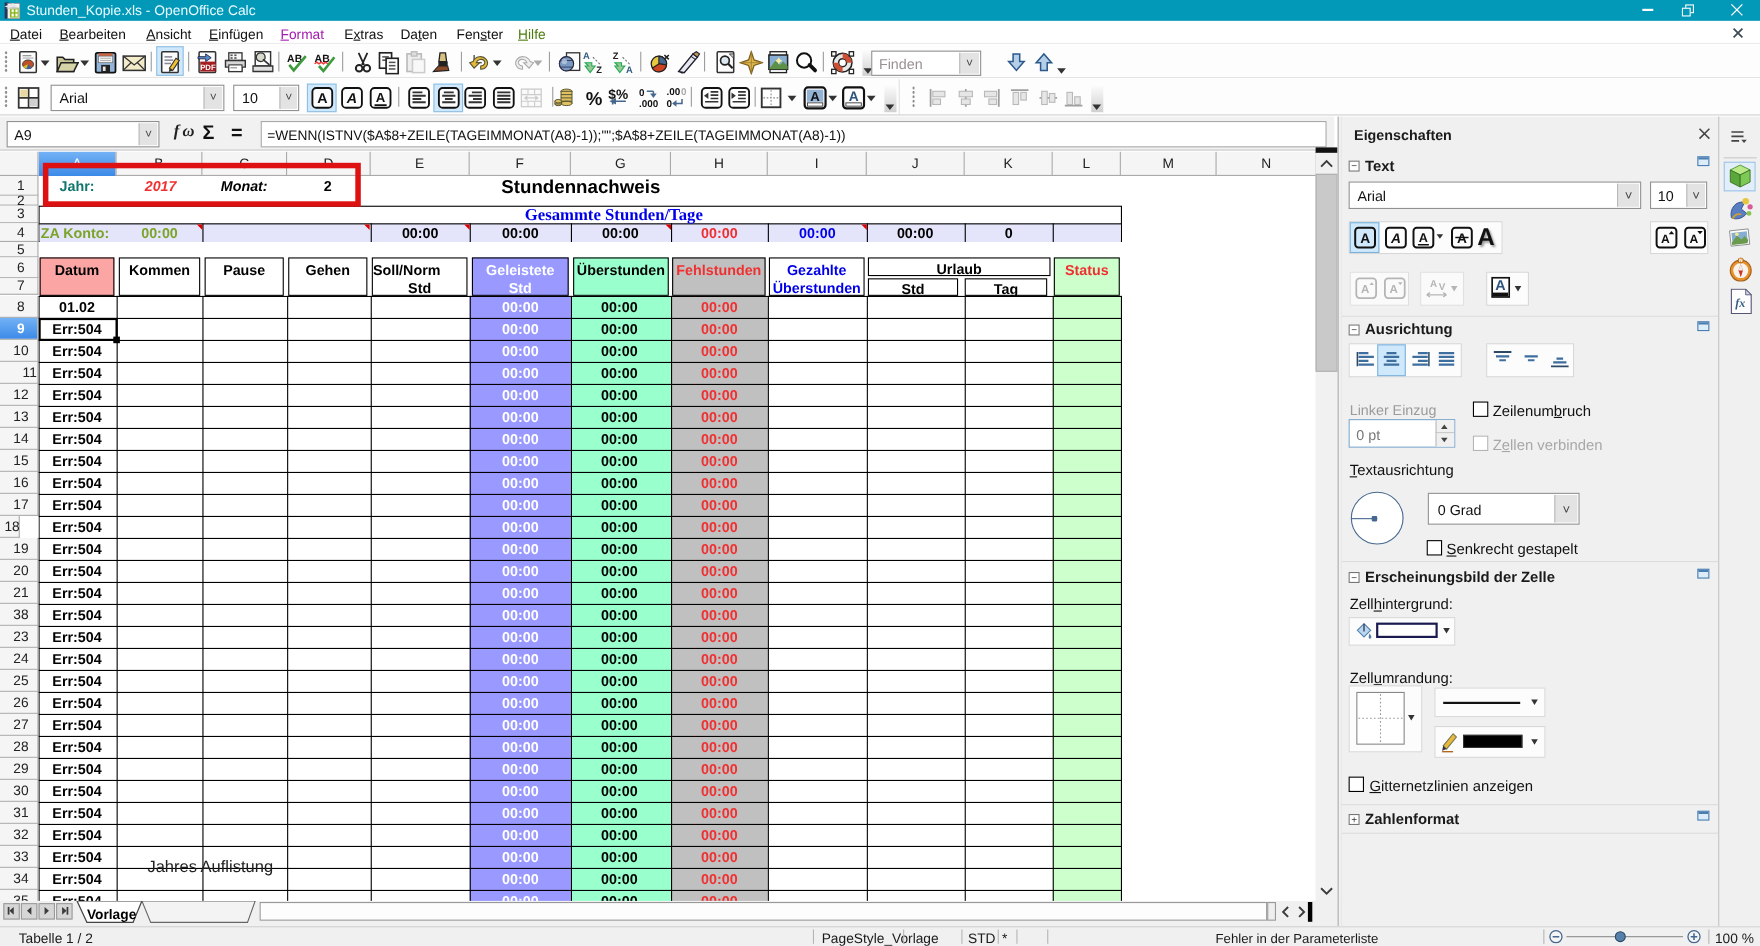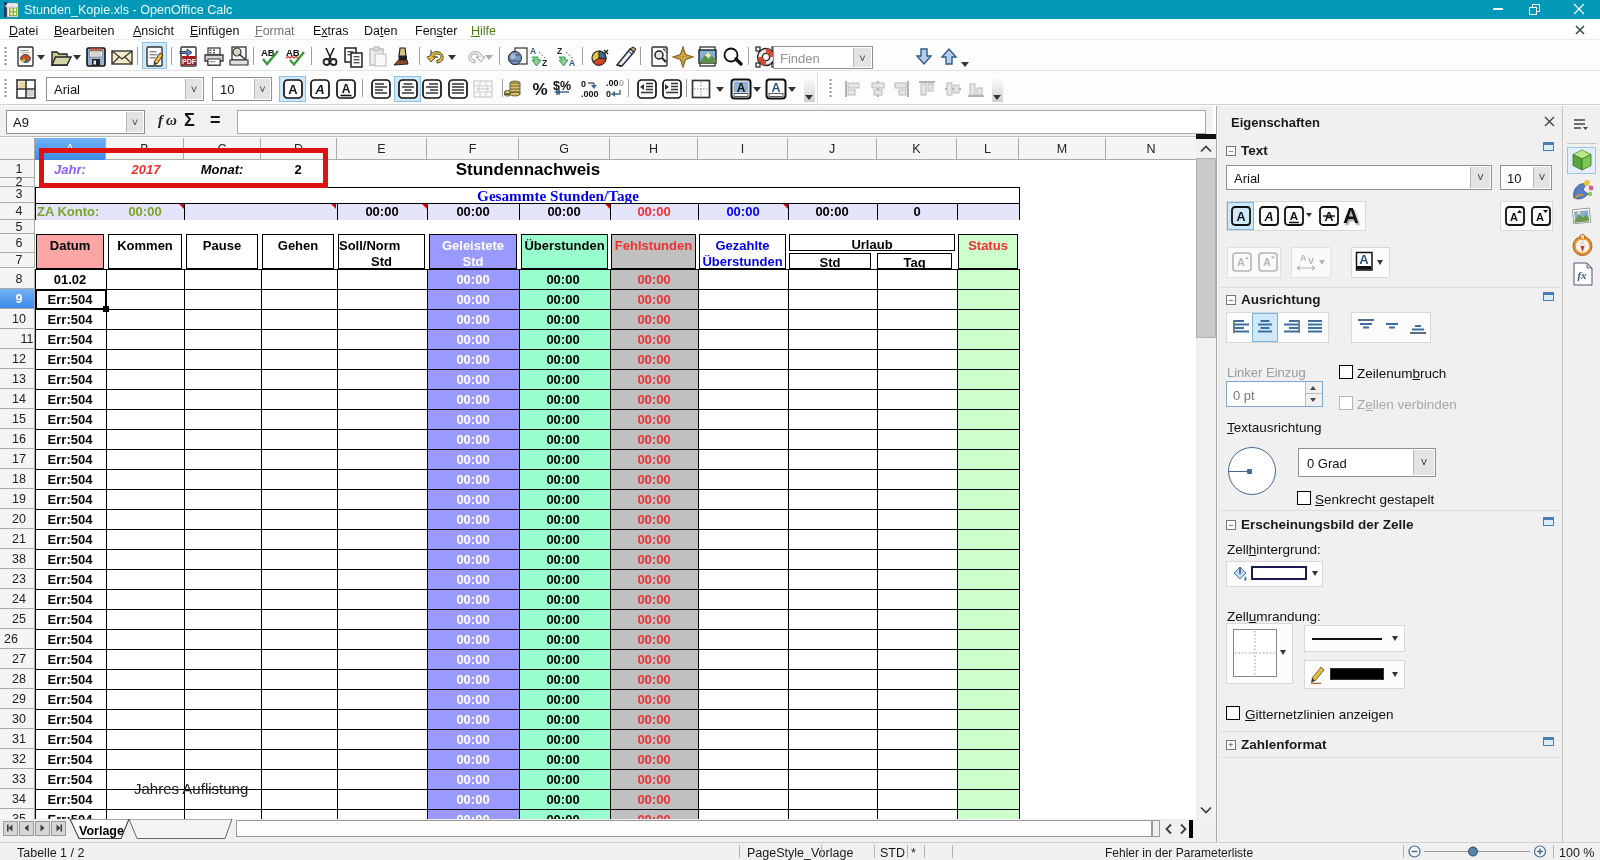--- a/index.html
+++ b/index.html
@@ -45,21 +45,21 @@
 <div class="abs" style="left:1529px;top:7px;width:8px;height:8px;border:1.2px solid #fff;background:#0298b8"></div>
 <svg class="abs" style="left:1573px;top:3px" width="12" height="12">
       <path d="M1,1 L11,11 M11,1 L1,11" stroke="#fff" stroke-width="1.2"></path>
     </svg>
 
 <div class="abs" style="left:0;top:19px;width:1600px;height:21px;background:#fff;border-bottom:1px solid #ececec"></div>
 <div class="abs" style="left:9px;top:24px;font-size:12.5px;color:#111"><u>D</u>atei</div>
 <div class="abs" style="left:54px;top:24px;font-size:12.5px;color:#111"><u>B</u>earbeiten</div>
 <div class="abs" style="left:133px;top:24px;font-size:12.5px;color:#111"><u>A</u>nsicht</div>
 <div class="abs" style="left:190px;top:24px;font-size:12.5px;color:#111"><u>E</u>infügen</div>
-<div class="abs" style="left:255px;top:24px;font-size:12.5px;color:#737373"><u>F</u>ormat</div>
+<div class="abs" style="left:255px;top:24px;font-size:12.5px;color:#a21caf"><u>F</u>ormat</div>
 <div class="abs" style="left:313px;top:24px;font-size:12.5px;color:#111">E<u>x</u>tras</div>
 <div class="abs" style="left:364px;top:24px;font-size:12.5px;color:#111">Da<u>t</u>en</div>
 <div class="abs" style="left:415px;top:24px;font-size:12.5px;color:#111">Fen<u>s</u>ter</div>
 <div class="abs" style="left:471px;top:24px;font-size:12.5px;color:#4d7c0f"><u>H</u>ilfe</div>
 <svg class="abs" style="left:1575px;top:25px" width="10" height="10">
       <path d="M1,1 L9,9 M9,1 L1,9" stroke="#3b4b58" stroke-width="1.6"></path>
     </svg>
 <div class="abs" style="left:0;top:40px;width:1600px;height:31px;background:#fdfdfd;border-bottom:1px solid #e4e4e4"></div>
 <div class="abs" style="left:0;top:72px;width:1600px;height:33px;background:#fdfdfd;border-bottom:1px solid #cfcfcf"></div>
 <div class="grip" style="left:4px;top:46px;height:20px"></div>
@@ -229,21 +229,21 @@
       <circle cx="11" cy="11" r="3.6" fill="#fff" stroke="#222" stroke-width="1.4"></circle>
       <path d="M11,2.5 A8.5,8.5 0 0 1 19.5,11 L14.6,11 A3.6,3.6 0 0 0 11,7.4 Z" fill="#cc5036"></path>
       <path d="M11,19.5 A8.5,8.5 0 0 1 2.5,11 L7.4,11 A3.6,3.6 0 0 0 11,14.6 Z" fill="#cc5036"></path>
       <rect x="1" y="1" width="4" height="4" fill="none" stroke="#222" stroke-width="1.2"></rect>
       <rect x="17" y="1" width="4" height="4" fill="none" stroke="#222" stroke-width="1.2"></rect>
       <rect x="1" y="17" width="4" height="4" fill="none" stroke="#222" stroke-width="1.2"></rect>
       <rect x="17" y="17" width="4" height="4" fill="none" stroke="#222" stroke-width="1.2"></rect>
     </svg>
 <div class="abs" style="left:784px;top:44px;width:11px;height:25px;background:linear-gradient(#fff,#d0d0d0)"></div>
 <div class="ddb" style="left:785px;top:62px"></div>
-<div class="combo" style="left:773px;top:46px;width:100px;height:23px">
+<div class="combo" style="left:792px;top:46px;width:100px;height:23px">
       <span style="position:absolute;left:6px;top:4px;font-size:13px;color:#9a8f95">Finden</span>
       <span class="combobtn" style="width:18px;line-height:20px">˅</span>
     </div>
 <svg class="abs" style="left:913px;top:47px" width="22" height="22" viewBox="0 0 22 22">
       <path d="M8,2 L14,2 L14,9 L18,9 L11,17 L4,9 L8,9 Z" fill="#b5cfe8" stroke="#2c5a8c" stroke-width="1.4"></path>
     </svg>
 <svg class="abs" style="left:938px;top:47px" width="22" height="22" viewBox="0 0 22 22">
       <path d="M8,17 L14,17 L14,10 L18,10 L11,2 L4,10 L8,10 Z" fill="#b5cfe8" stroke="#2c5a8c" stroke-width="1.4"></path>
     </svg>
 <div class="ddb" style="left:961px;top:62px"></div>
@@ -398,20 +398,21 @@
 <div class="ddb" style="left:993px;top:95px"></div>
 <div class="abs" style="left:0;top:106px;width:1213px;height:31px;background:#f1f1f1;border-bottom:1px solid #bdbdbd"></div>
 <div class="combo" style="left:6px;top:110px;width:139px;height:24px">
       <span style="position:absolute;left:6px;top:4px;font-size:13px;color:#111">A9</span>
       <span class="combobtn" style="width:17px;line-height:21px">˅</span>
     </div>
 <div class="abs" style="left:158px;top:112px;font-size:15px;font-style:italic;color:#222;font-family:'Liberation Serif',serif;font-weight:bold">f ω</div>
 <div class="abs" style="left:184px;top:110px;font-size:18px;font-weight:bold;color:#111">Σ</div>
 <div class="abs" style="left:210px;top:110px;font-size:18px;font-weight:bold;color:#111">=</div>
 <div class="abs" style="left:237px;top:110px;width:969px;height:24px;background:#fff;border:1px solid #a8a8a8"></div>
+<div class="abs" style="left:243px;top:116px;font-size:12.5px;color:#111;white-space:nowrap">=WENN(ISTNV($A$8+ZEILE(TAGEIMMONAT(A8)-1));"";$A$8+ZEILE(TAGEIMMONAT(A8)-1))</div>
 <div class="abs" style="left:0;top:137px;width:1197px;height:683px;background:#fff;overflow:hidden" id="grid">
 <div class="abs" style="left:0;top:1px;width:1197px;height:22px;background:#f5f5f5;border-bottom:1px solid #aaa"></div>
 <div class="abs" style="left:35px;top:1px;width:71px;height:22px;background:linear-gradient(#73b2f5,#3c8ae8);border-right:1px solid #aaa;color:#fff;font-size:12.5px;text-align:center;line-height:22px">A</div>
 <div class="abs" style="left:106px;top:1px;width:78px;height:22px;border-right:1px solid #aaa;color:#222;font-size:12.5px;text-align:center;line-height:22px">B</div>
 <div class="abs" style="left:184px;top:1px;width:77px;height:22px;border-right:1px solid #aaa;color:#222;font-size:12.5px;text-align:center;line-height:22px">C</div>
 <div class="abs" style="left:261px;top:1px;width:76px;height:22px;border-right:1px solid #aaa;color:#222;font-size:12.5px;text-align:center;line-height:22px">D</div>
 <div class="abs" style="left:337px;top:1px;width:90px;height:22px;border-right:1px solid #aaa;color:#222;font-size:12.5px;text-align:center;line-height:22px">E</div>
 <div class="abs" style="left:427px;top:1px;width:92px;height:22px;border-right:1px solid #aaa;color:#222;font-size:12.5px;text-align:center;line-height:22px">F</div>
 <div class="abs" style="left:519px;top:1px;width:91px;height:22px;border-right:1px solid #aaa;color:#222;font-size:12.5px;text-align:center;line-height:22px">G</div>
 <div class="abs" style="left:610px;top:1px;width:88px;height:22px;border-right:1px solid #aaa;color:#222;font-size:12.5px;text-align:center;line-height:22px">H</div>
@@ -432,43 +433,43 @@
 <div class="abs" style="left:0;top:132.0px;width:35px;height:20.0px;background:#f5f5f5;border-right:1px solid #aaa;border-bottom:1px solid #aaa;color:#222;font-weight:normal;font-size:12.5px;text-align:center;padding-left:4px;line-height:20.0px">8</div>
 <div class="abs" style="left:0;top:152.0px;width:35px;height:20.0px;background:linear-gradient(#73b2f5,#3c8ae8);border-right:1px solid #aaa;border-bottom:1px solid #aaa;color:#fff;font-weight:bold;font-size:12.5px;text-align:center;padding-left:4px;line-height:20.0px">9</div>
 <div class="abs" style="left:0;top:172.0px;width:35px;height:20.0px;background:#f5f5f5;border-right:1px solid #aaa;border-bottom:1px solid #aaa;color:#222;font-weight:normal;font-size:12.5px;text-align:center;padding-left:4px;line-height:20.0px">10</div>
 <div class="abs" style="left:0;top:192.0px;width:35px;height:20.0px;background:#f5f5f5;border-right:1px solid #aaa;border-bottom:1px solid #aaa;color:#222;font-weight:normal;font-size:12.5px;text-align:center;padding-left:20px;line-height:20.0px">11</div>
 <div class="abs" style="left:0;top:212.0px;width:35px;height:20.0px;background:#f5f5f5;border-right:1px solid #aaa;border-bottom:1px solid #aaa;color:#222;font-weight:normal;font-size:12.5px;text-align:center;padding-left:4px;line-height:20.0px">12</div>
 <div class="abs" style="left:0;top:232.0px;width:35px;height:20.0px;background:#f5f5f5;border-right:1px solid #aaa;border-bottom:1px solid #aaa;color:#222;font-weight:normal;font-size:12.5px;text-align:center;padding-left:4px;line-height:20.0px">13</div>
 <div class="abs" style="left:0;top:252.0px;width:35px;height:20.0px;background:#f5f5f5;border-right:1px solid #aaa;border-bottom:1px solid #aaa;color:#222;font-weight:normal;font-size:12.5px;text-align:center;padding-left:4px;line-height:20.0px">14</div>
 <div class="abs" style="left:0;top:272.0px;width:35px;height:20.0px;background:#f5f5f5;border-right:1px solid #aaa;border-bottom:1px solid #aaa;color:#222;font-weight:normal;font-size:12.5px;text-align:center;padding-left:4px;line-height:20.0px">15</div>
 <div class="abs" style="left:0;top:292.0px;width:35px;height:20.0px;background:#f5f5f5;border-right:1px solid #aaa;border-bottom:1px solid #aaa;color:#222;font-weight:normal;font-size:12.5px;text-align:center;padding-left:4px;line-height:20.0px">16</div>
 <div class="abs" style="left:0;top:312.0px;width:35px;height:20.0px;background:#f5f5f5;border-right:1px solid #aaa;border-bottom:1px solid #aaa;color:#222;font-weight:normal;font-size:12.5px;text-align:center;padding-left:4px;line-height:20.0px">17</div>
-<div class="abs" style="left:0;top:332.0px;width:35px;height:20.0px;background:#f5f5f5;border-right:1px solid #aaa;border-bottom:1px solid #aaa;color:#222;font-weight:normal;font-size:12.5px;text-align:center;padding-left:4px;line-height:20.0px">18</div>
+<div class="abs" style="left:0;top:332.0px;width:18px;height:20.0px;background:#f5f5f5;border-right:1px solid #aaa;border-bottom:1px solid #aaa;color:#222;font-weight:normal;font-size:12.5px;text-align:center;padding-left:4px;line-height:20.0px">18</div>
 <div class="abs" style="left:0;top:352.0px;width:35px;height:20.0px;background:#f5f5f5;border-right:1px solid #aaa;border-bottom:1px solid #aaa;color:#222;font-weight:normal;font-size:12.5px;text-align:center;padding-left:4px;line-height:20.0px">19</div>
 <div class="abs" style="left:0;top:372.0px;width:35px;height:20.0px;background:#f5f5f5;border-right:1px solid #aaa;border-bottom:1px solid #aaa;color:#222;font-weight:normal;font-size:12.5px;text-align:center;padding-left:4px;line-height:20.0px">20</div>
 <div class="abs" style="left:0;top:392.0px;width:35px;height:20.0px;background:#f5f5f5;border-right:1px solid #aaa;border-bottom:1px solid #aaa;color:#222;font-weight:normal;font-size:12.5px;text-align:center;padding-left:4px;line-height:20.0px">21</div>
 <div class="abs" style="left:0;top:412.0px;width:35px;height:20.0px;background:#f5f5f5;border-right:1px solid #aaa;border-bottom:1px solid #aaa;color:#222;font-weight:normal;font-size:12.5px;text-align:center;padding-left:4px;line-height:20.0px">38</div>
 <div class="abs" style="left:0;top:432.0px;width:35px;height:20.0px;background:#f5f5f5;border-right:1px solid #aaa;border-bottom:1px solid #aaa;color:#222;font-weight:normal;font-size:12.5px;text-align:center;padding-left:4px;line-height:20.0px">23</div>
 <div class="abs" style="left:0;top:452.0px;width:35px;height:20.0px;background:#f5f5f5;border-right:1px solid #aaa;border-bottom:1px solid #aaa;color:#222;font-weight:normal;font-size:12.5px;text-align:center;padding-left:4px;line-height:20.0px">24</div>
 <div class="abs" style="left:0;top:472.0px;width:35px;height:20.0px;background:#f5f5f5;border-right:1px solid #aaa;border-bottom:1px solid #aaa;color:#222;font-weight:normal;font-size:12.5px;text-align:center;padding-left:4px;line-height:20.0px">25</div>
-<div class="abs" style="left:0;top:492.0px;width:35px;height:20.0px;background:#f5f5f5;border-right:1px solid #aaa;border-bottom:1px solid #aaa;color:#222;font-weight:normal;font-size:12.5px;text-align:left;padding-left:4px;line-height:20.0px">26</div>
+<div class="abs" style="left:0;top:492.0px;width:35px;height:20.0px;background:#f5f5f5;border-right:1px solid #aaa;border-bottom:1px solid #aaa;color:#222;font-weight:normal;font-size:12.5px;text-align:center;padding-left:4px;line-height:20.0px">26</div>
 <div class="abs" style="left:0;top:512.0px;width:35px;height:20.0px;background:#f5f5f5;border-right:1px solid #aaa;border-bottom:1px solid #aaa;color:#222;font-weight:normal;font-size:12.5px;text-align:center;padding-left:4px;line-height:20.0px">27</div>
 <div class="abs" style="left:0;top:532.0px;width:35px;height:20.0px;background:#f5f5f5;border-right:1px solid #aaa;border-bottom:1px solid #aaa;color:#222;font-weight:normal;font-size:12.5px;text-align:center;padding-left:4px;line-height:20.0px">28</div>
 <div class="abs" style="left:0;top:552.0px;width:35px;height:20.0px;background:#f5f5f5;border-right:1px solid #aaa;border-bottom:1px solid #aaa;color:#222;font-weight:normal;font-size:12.5px;text-align:center;padding-left:4px;line-height:20.0px">29</div>
 <div class="abs" style="left:0;top:572.0px;width:35px;height:20.0px;background:#f5f5f5;border-right:1px solid #aaa;border-bottom:1px solid #aaa;color:#222;font-weight:normal;font-size:12.5px;text-align:center;padding-left:4px;line-height:20.0px">30</div>
 <div class="abs" style="left:0;top:592.0px;width:35px;height:20.0px;background:#f5f5f5;border-right:1px solid #aaa;border-bottom:1px solid #aaa;color:#222;font-weight:normal;font-size:12.5px;text-align:center;padding-left:4px;line-height:20.0px">31</div>
 <div class="abs" style="left:0;top:612.0px;width:35px;height:20.0px;background:#f5f5f5;border-right:1px solid #aaa;border-bottom:1px solid #aaa;color:#222;font-weight:normal;font-size:12.5px;text-align:center;padding-left:4px;line-height:20.0px">32</div>
 <div class="abs" style="left:0;top:632.0px;width:35px;height:20.0px;background:#f5f5f5;border-right:1px solid #aaa;border-bottom:1px solid #aaa;color:#222;font-weight:normal;font-size:12.5px;text-align:center;padding-left:4px;line-height:20.0px">33</div>
 <div class="abs" style="left:0;top:652.0px;width:35px;height:20.0px;background:#f5f5f5;border-right:1px solid #aaa;border-bottom:1px solid #aaa;color:#222;font-weight:normal;font-size:12.5px;text-align:center;padding-left:4px;line-height:20.0px">34</div>
 <div class="abs" style="left:0;top:672.0px;width:35px;height:20.0px;background:#f5f5f5;border-right:1px solid #aaa;border-bottom:1px solid #aaa;color:#222;font-weight:normal;font-size:12.5px;text-align:center;padding-left:4px;line-height:20.0px">35</div>
 </div>
 <div class="abs" style="left:35px;top:137px;width:1162px;height:683px;overflow:hidden">
       <div class="abs" style="left:-35px;top:-137px;width:1600px;height:860px">
 <div class="t tc" style="left:528px;top:161px;font-size:17px">Stundennachweis</div>
-<div class="t tc" style="left:70px;top:163px;color:#8b5cf6;font-style:italic">Jahr:</div>
+<div class="t tc" style="left:70px;top:163px;color:#0f766e;">Jahr:</div>
 <div class="t tc" style="left:146px;top:163px;color:#f03030;font-style:italic">2017</div>
 <div class="t tc" style="left:222px;top:163px;font-style:italic">Monat:</div>
 <div class="t tc" style="left:298px;top:163px">2</div>
 <div class="abs" style="left:35px;top:187px;width:985px;height:33px;border:1px solid #000"></div>
 <div class="abs" style="left:36px;top:203px;width:983px;height:16.5px;background:#e4e4fb"></div>
 <div class="hline" style="left:35px;top:202.5px;width:985px"></div>
 <div class="t tc" style="left:558px;top:188px;color:#0000e8;font-size:15.2px;font-family:'Liberation Serif',serif">Gesammte Stunden/Tage</div>
 <div class="vline" style="left:184px;top:203px;height:16.5px"></div>
 <div class="vline" style="left:337px;top:203px;height:16.5px"></div>
 <div class="vline" style="left:427px;top:203px;height:16.5px"></div>

